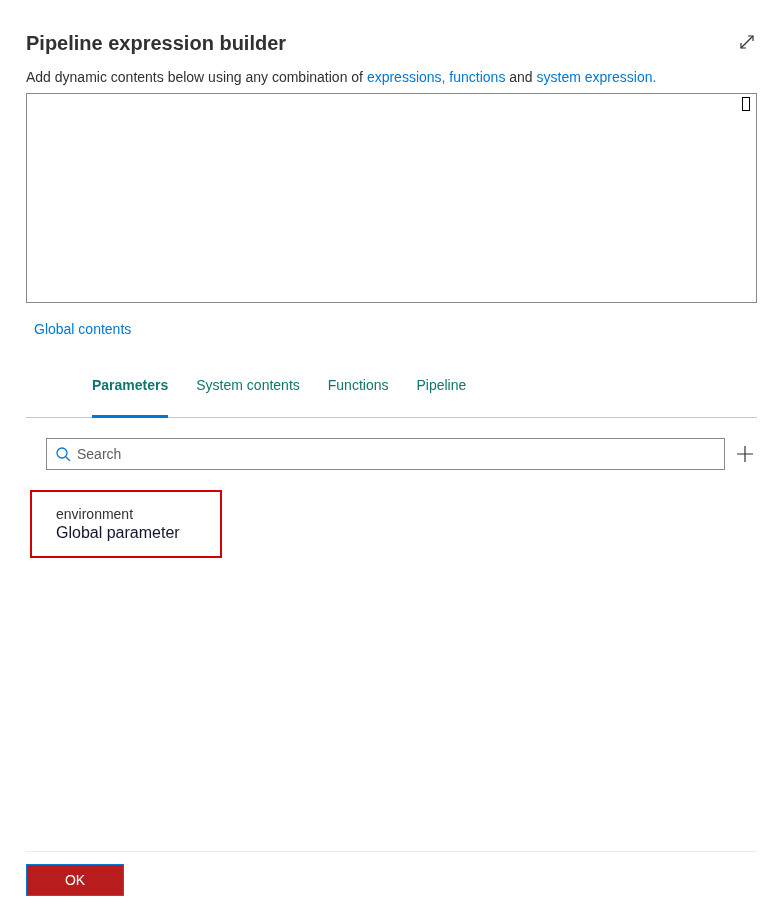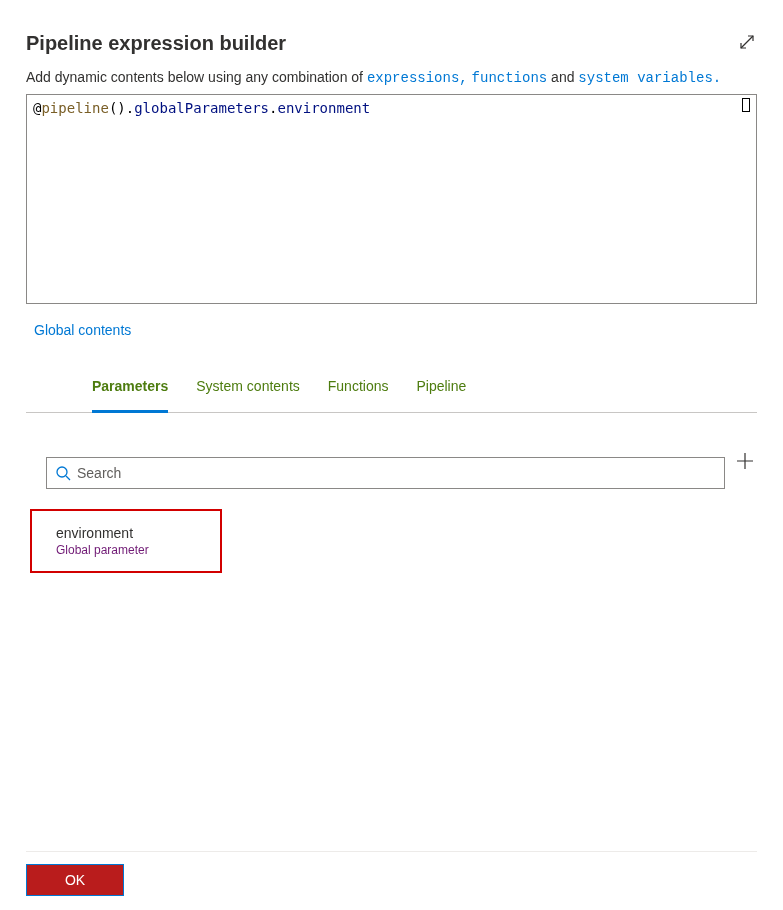--- a/index.html
+++ b/index.html
@@ -27,21 +27,21 @@
     .expand-icon {
       width: 20px;
       height: 20px;
       cursor: pointer;
     }
     .subtitle {
       padding: 14px 26px 8px 26px;
       font-size: 14px;
       color: #323130;
     }
-    .link { color: #0078d4; text-decoration: none; cursor: pointer; font-family: Liberation Mono, monospace; }
+    .link { color: #0078d4; text-decoration: none; cursor: pointer; }
     .editor-wrap { padding: 0 26px; }
     .editor {
       width: 100%;
       height: 210px;
       border: 1px solid #8a8886;
       resize: both;
       padding: 4px 6px;
       font-family: Consolas, Menlo, monospace;
       font-size: 14px;
       line-height: 1.4;
@@ -70,24 +70,24 @@
       font-size: 14px;
     }
     .tabs {
       display: flex;
       gap: 28px;
       padding: 40px 26px 0 66px;
       border-bottom: 1px solid #c8c6c4;
       margin: 0 26px;
     }
     .tab {
-      padding-bottom: 18px;
-      cursor: pointer;
-      font-size: 14px;
-      color: #4d7c0f;
+      padding-bottom: 24px;
+      cursor: pointer;
+      font-size: 14px;
+      color: #0f766e;
       position: relative;
     }
     .tab.active {
       font-weight: 600;
     }
     .tab.active::after {
       content: "";
       position: absolute;
       left: 0; right: 0; bottom: -1px;
       height: 3px;
@@ -99,21 +99,20 @@
       gap: 8px;
       padding: 20px 26px 0 46px;
     }
     .search-box {
       flex: 1;
       display: flex;
       align-items: center;
       border: 1px solid #8a8886;
       height: 32px;
       padding: 8px 8px;
-      margin-top: 24px;
     }
     .search-icon { width: 16px; height: 16px; margin-right: 6px; }
     .search-input {
       flex: 1;
       border: none;
       outline: none;
       font-size: 14px;
       color: #323130;
     }
     .search-input::placeholder { color: #605e5c; }
@@ -126,21 +125,21 @@
       justify-content: center;
     }
     .items { padding: 20px 26px 0 30px; }
     .param-item {
       border: 2px solid #d20000;
       width: 192px;
       padding: 14px 24px 14px 24px;
       cursor: pointer;
     }
     .param-name { font-size: 14px; color: #323130; margin-bottom: 2px; }
-    .param-sub { font-size: 12px; color: #701a75; }
+    .param-sub { font-size: 16px; color: #0f172a; }
     .footer {
       position: absolute;
       bottom: 14px;
       left: 26px;
       display: flex;
       gap: 14px;
       border-top: 1px solid #edebe9;
       width: calc(100% - 52px);
       padding-top: 12px;
     }
@@ -172,28 +171,25 @@
     </svg>
   </div>
 </div>
 
 <div class="subtitle">
   <span>Add dynamic contents below using any combination of </span>
   <a class="link">expressions,</a>
   <span> </span>
   <a class="link">functions</a>
   <span> and </span>
-  <a class="link">system variables.</a>
+  <a class="link">system expression.</a>
 </div>
 
 <div class="editor-wrap">
   <div class="editor" contenteditable="true" style="">
-    <span class="editor-highlight">
-      <span class="tok-plain">@</span><span class="tok-fn">pipeline</span><span class="tok-plain">().</span><span class="tok-prop">globalParameters</span><span class="tok-plain">.</span><span class="tok-prop">environment</span>
-    </span>
     <div class="cursor-box"></div>
   </div>
 </div>
 
 <div class="clear-link">Global contents</div>
 
 <div class="tabs">
   <div class="tab active">Parameters</div>
   <div class="tab">System contents</div>
   <div class="tab">Functions</div>

